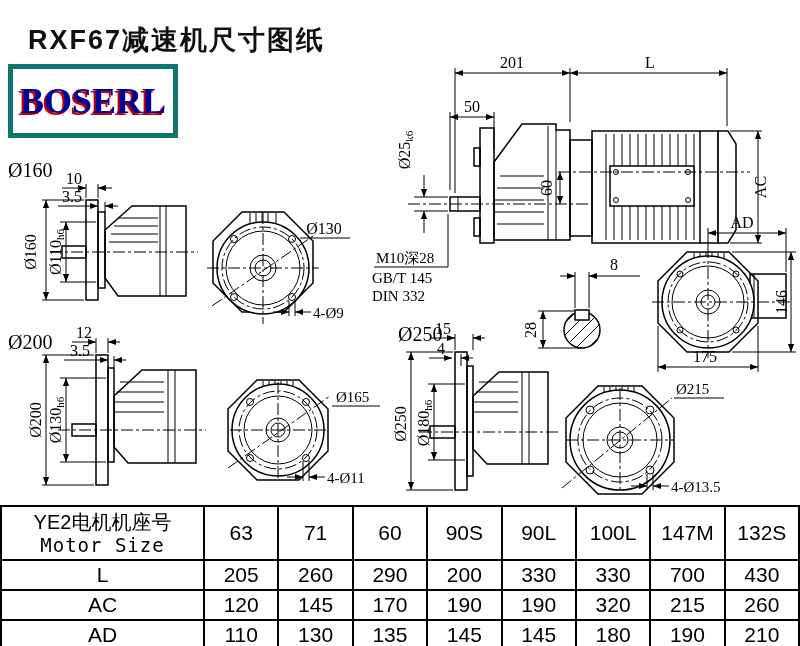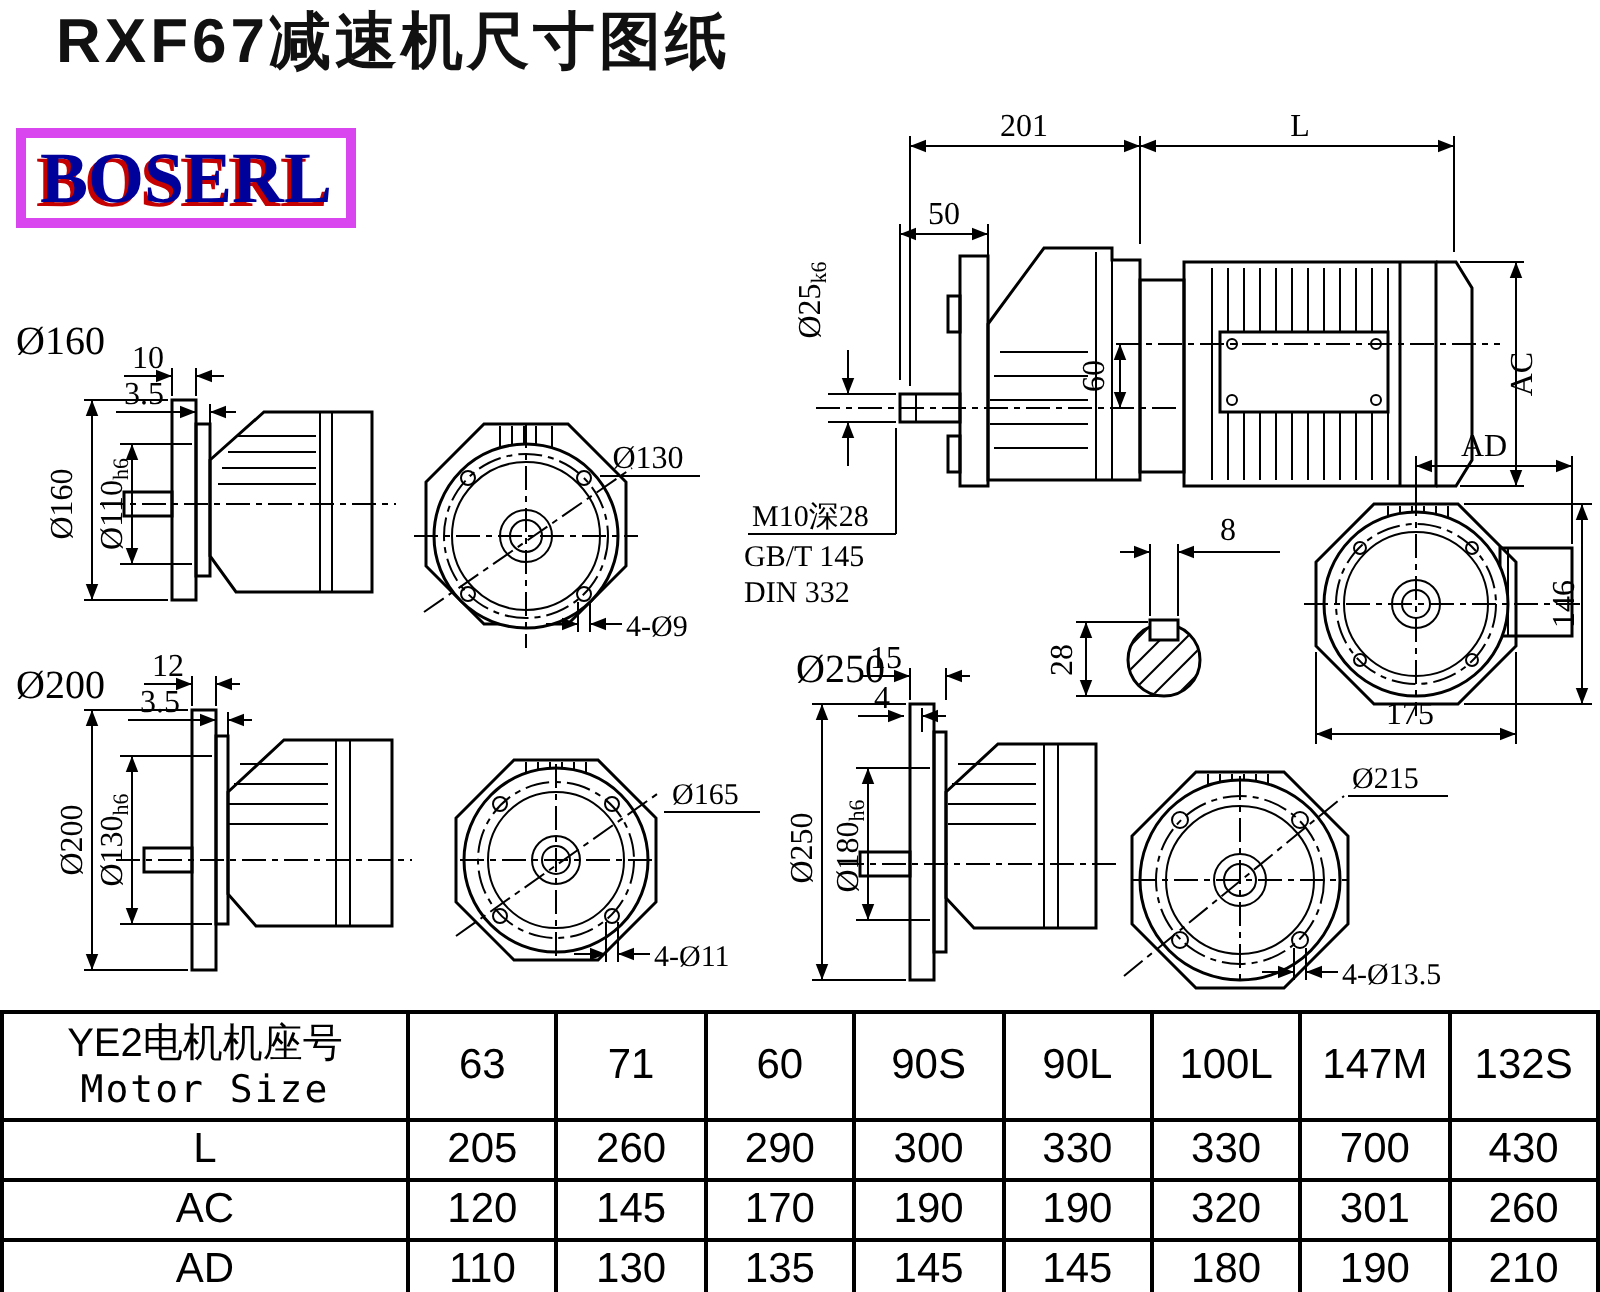--- a/index.html
+++ b/index.html
@@ -1,21 +1,21 @@
 <!DOCTYPE html>
 <html><head>
 <meta charset="utf-8">
 <style>
   html,body{margin:0;padding:0;background:#fff;}
   .canvas{position:relative;width:800px;height:646px;background:#fff;overflow:hidden;
           font-family:"Liberation Sans",sans-serif;color:#000;}
-  .title{position:absolute;left:28px;top:0;font-size:31px;font-weight:700;
+  .title{position:absolute;left:28px;top:22px;font-size:27px;font-weight:700;
          letter-spacing:2px;color:#111;white-space:nowrap;}
-  .logo{position:absolute;left:8px;top:64px;border:5px solid #d946ef;background:#fff;
-        padding:0 7px;height:40px;display:flex;align-items:center;}
+  .logo{position:absolute;left:8px;top:64px;border:5px solid #0f766e;background:#fff;
+        padding:12px 7px;height:40px;display:flex;align-items:center;}
   .logo span{font-family:"Liberation Serif",serif;font-size:36px;font-weight:700;
         color:#00009b;line-height:40px;text-shadow:-2px 2px 0 #c40000;}
   svg.art{position:absolute;left:0;top:0;}
   .ln{stroke:#000;stroke-width:1.5;fill:none;}
   .tn{stroke:#000;stroke-width:1;fill:none;}
   .cl{stroke:#000;stroke-width:1;fill:none;stroke-dasharray:12 3 3 3;}
   .wh{stroke:#000;stroke-width:1.5;fill:#fff;}
   text{fill:#000;stroke:none;font-family:"Liberation Serif",serif;}
   .dim{font-size:16px;text-anchor:middle;}
   .dimL{font-size:20px;text-anchor:start;}
@@ -376,35 +376,35 @@
         <td>90L</td>
         <td>100L</td>
         <td>147M</td>
         <td>132S</td>
       </tr>
       <tr>
         <td class="first">L</td>
         <td>205</td>
         <td>260</td>
         <td>290</td>
-        <td>300</td>
+        <td>200</td>
         <td>330</td>
         <td>330</td>
         <td>700</td>
         <td>430</td>
       </tr>
       <tr>
         <td class="first">AC</td>
         <td>120</td>
         <td>145</td>
         <td>170</td>
         <td>190</td>
         <td>190</td>
         <td>320</td>
-        <td>301</td>
+        <td>215</td>
         <td>260</td>
       </tr>
       <tr>
         <td class="first">AD</td>
         <td>110</td>
         <td>130</td>
         <td>135</td>
         <td>145</td>
         <td>145</td>
         <td>180</td>

